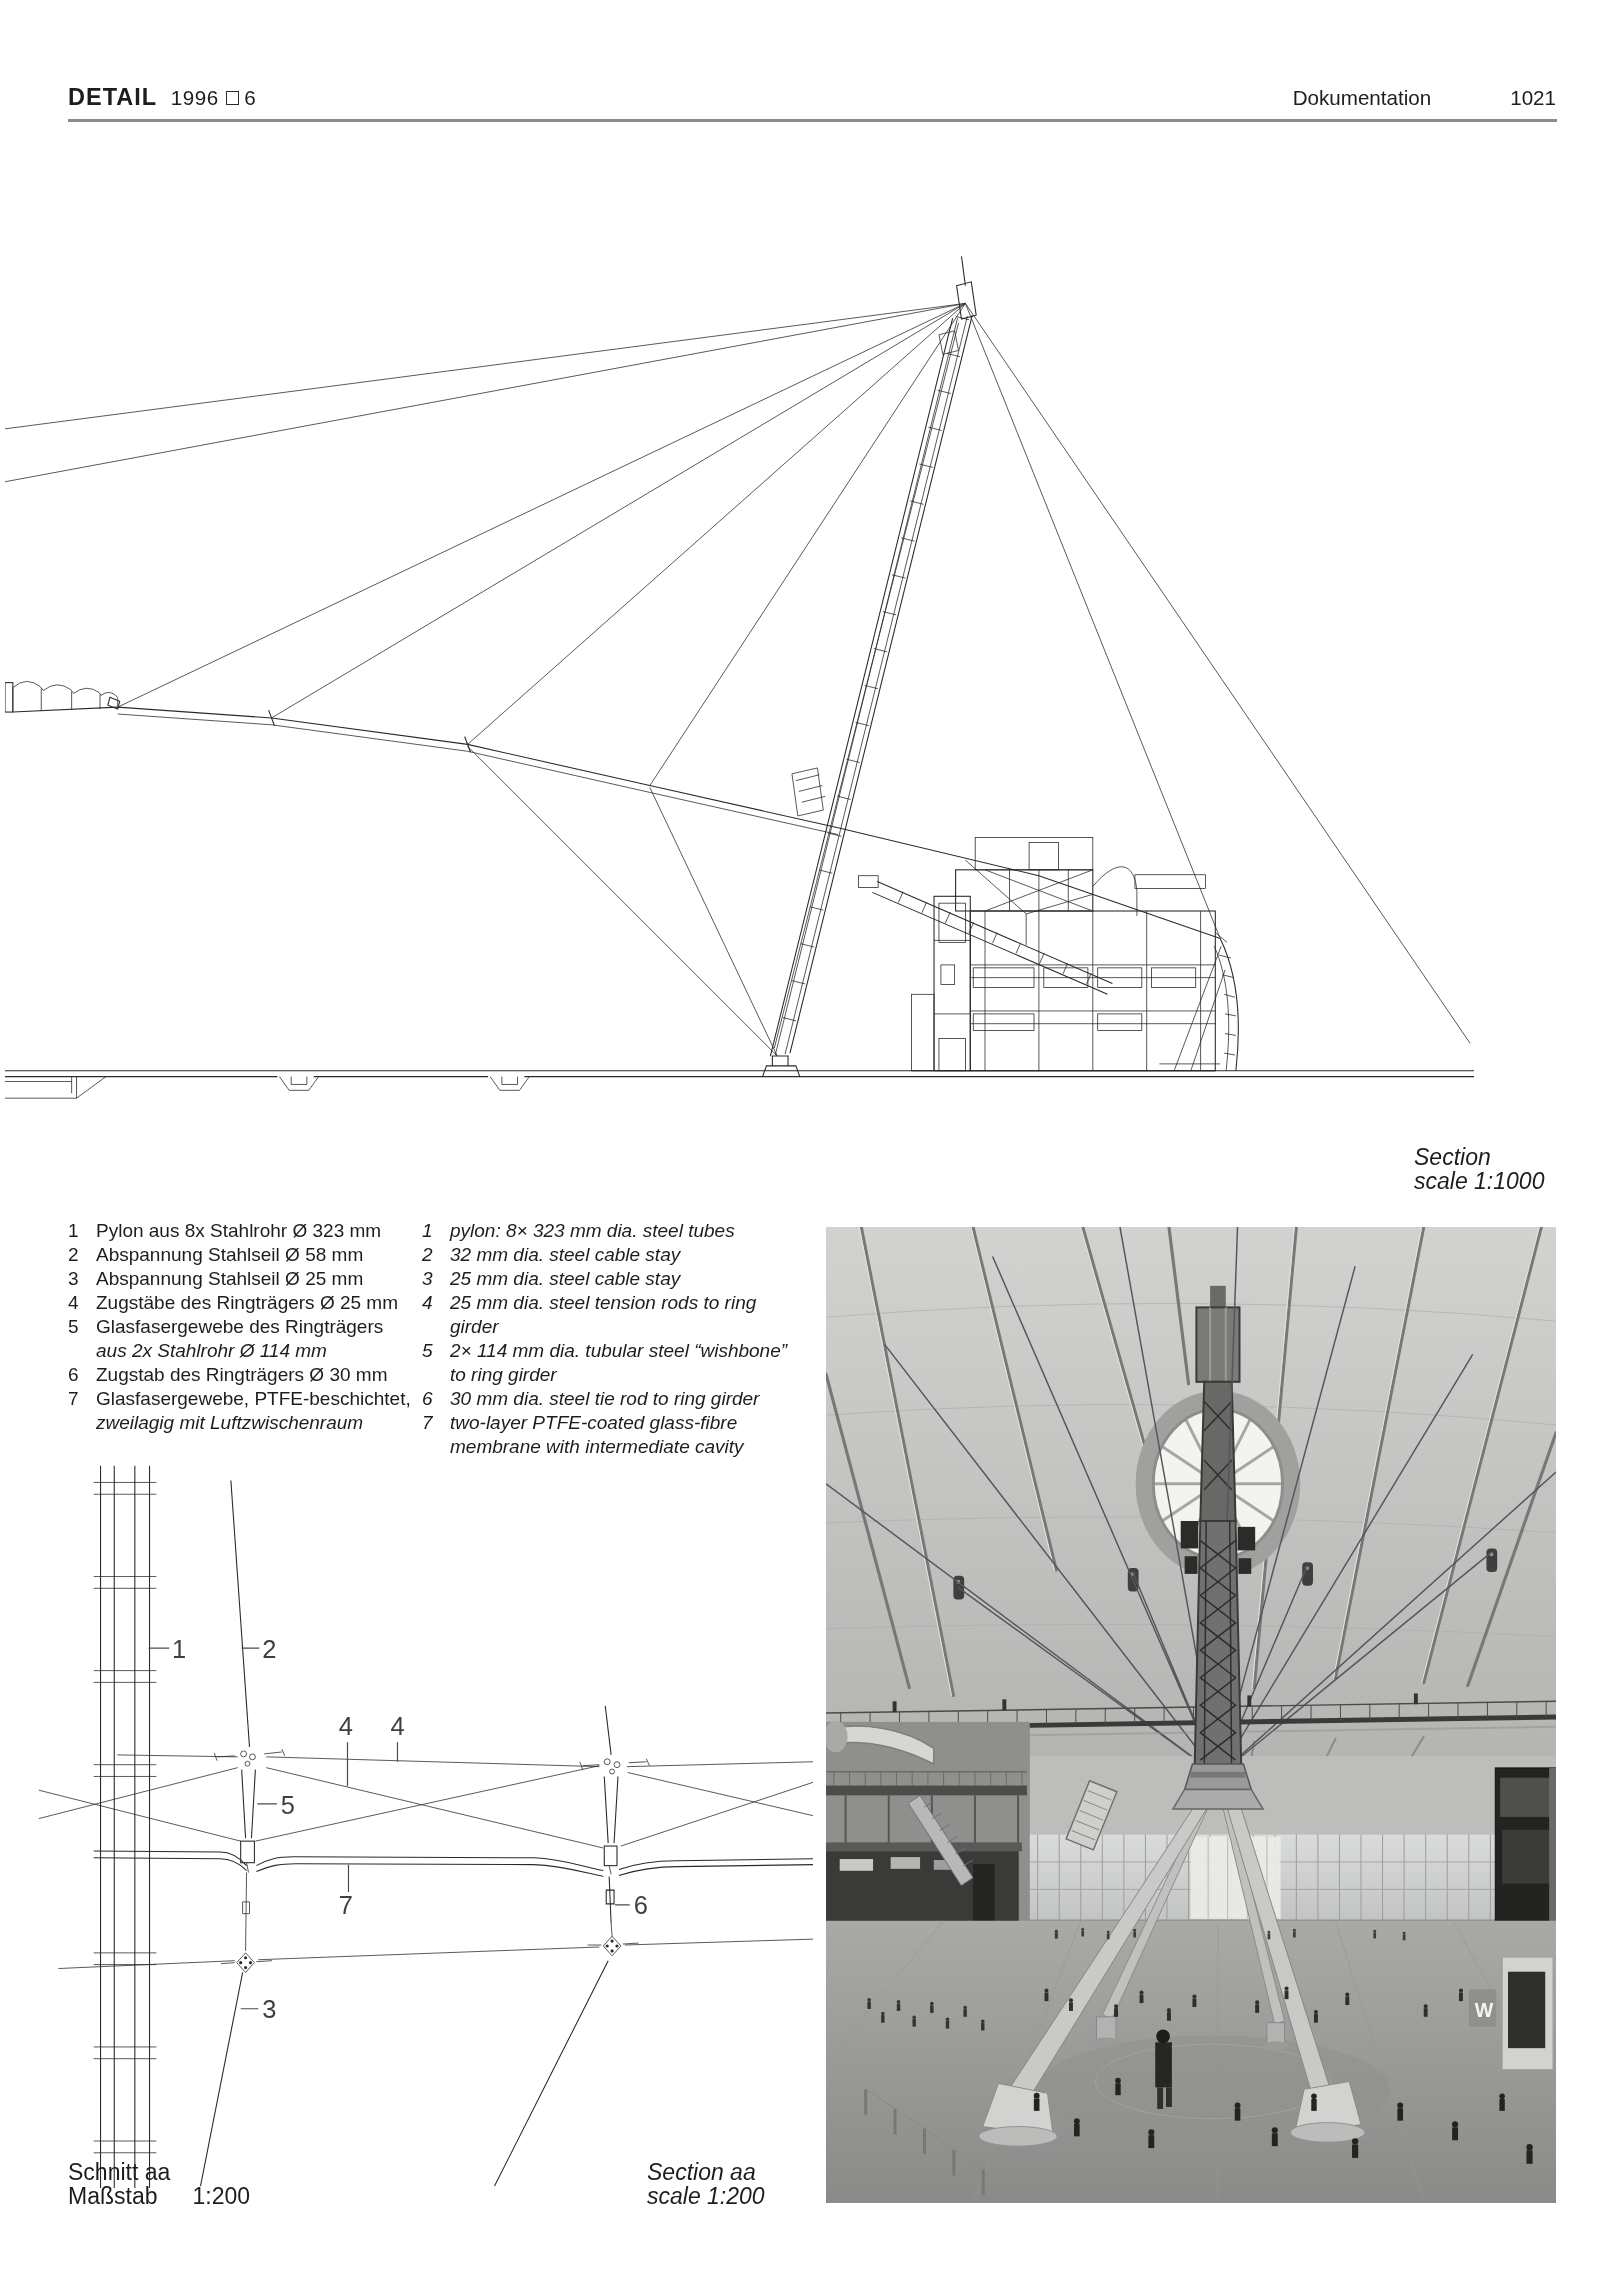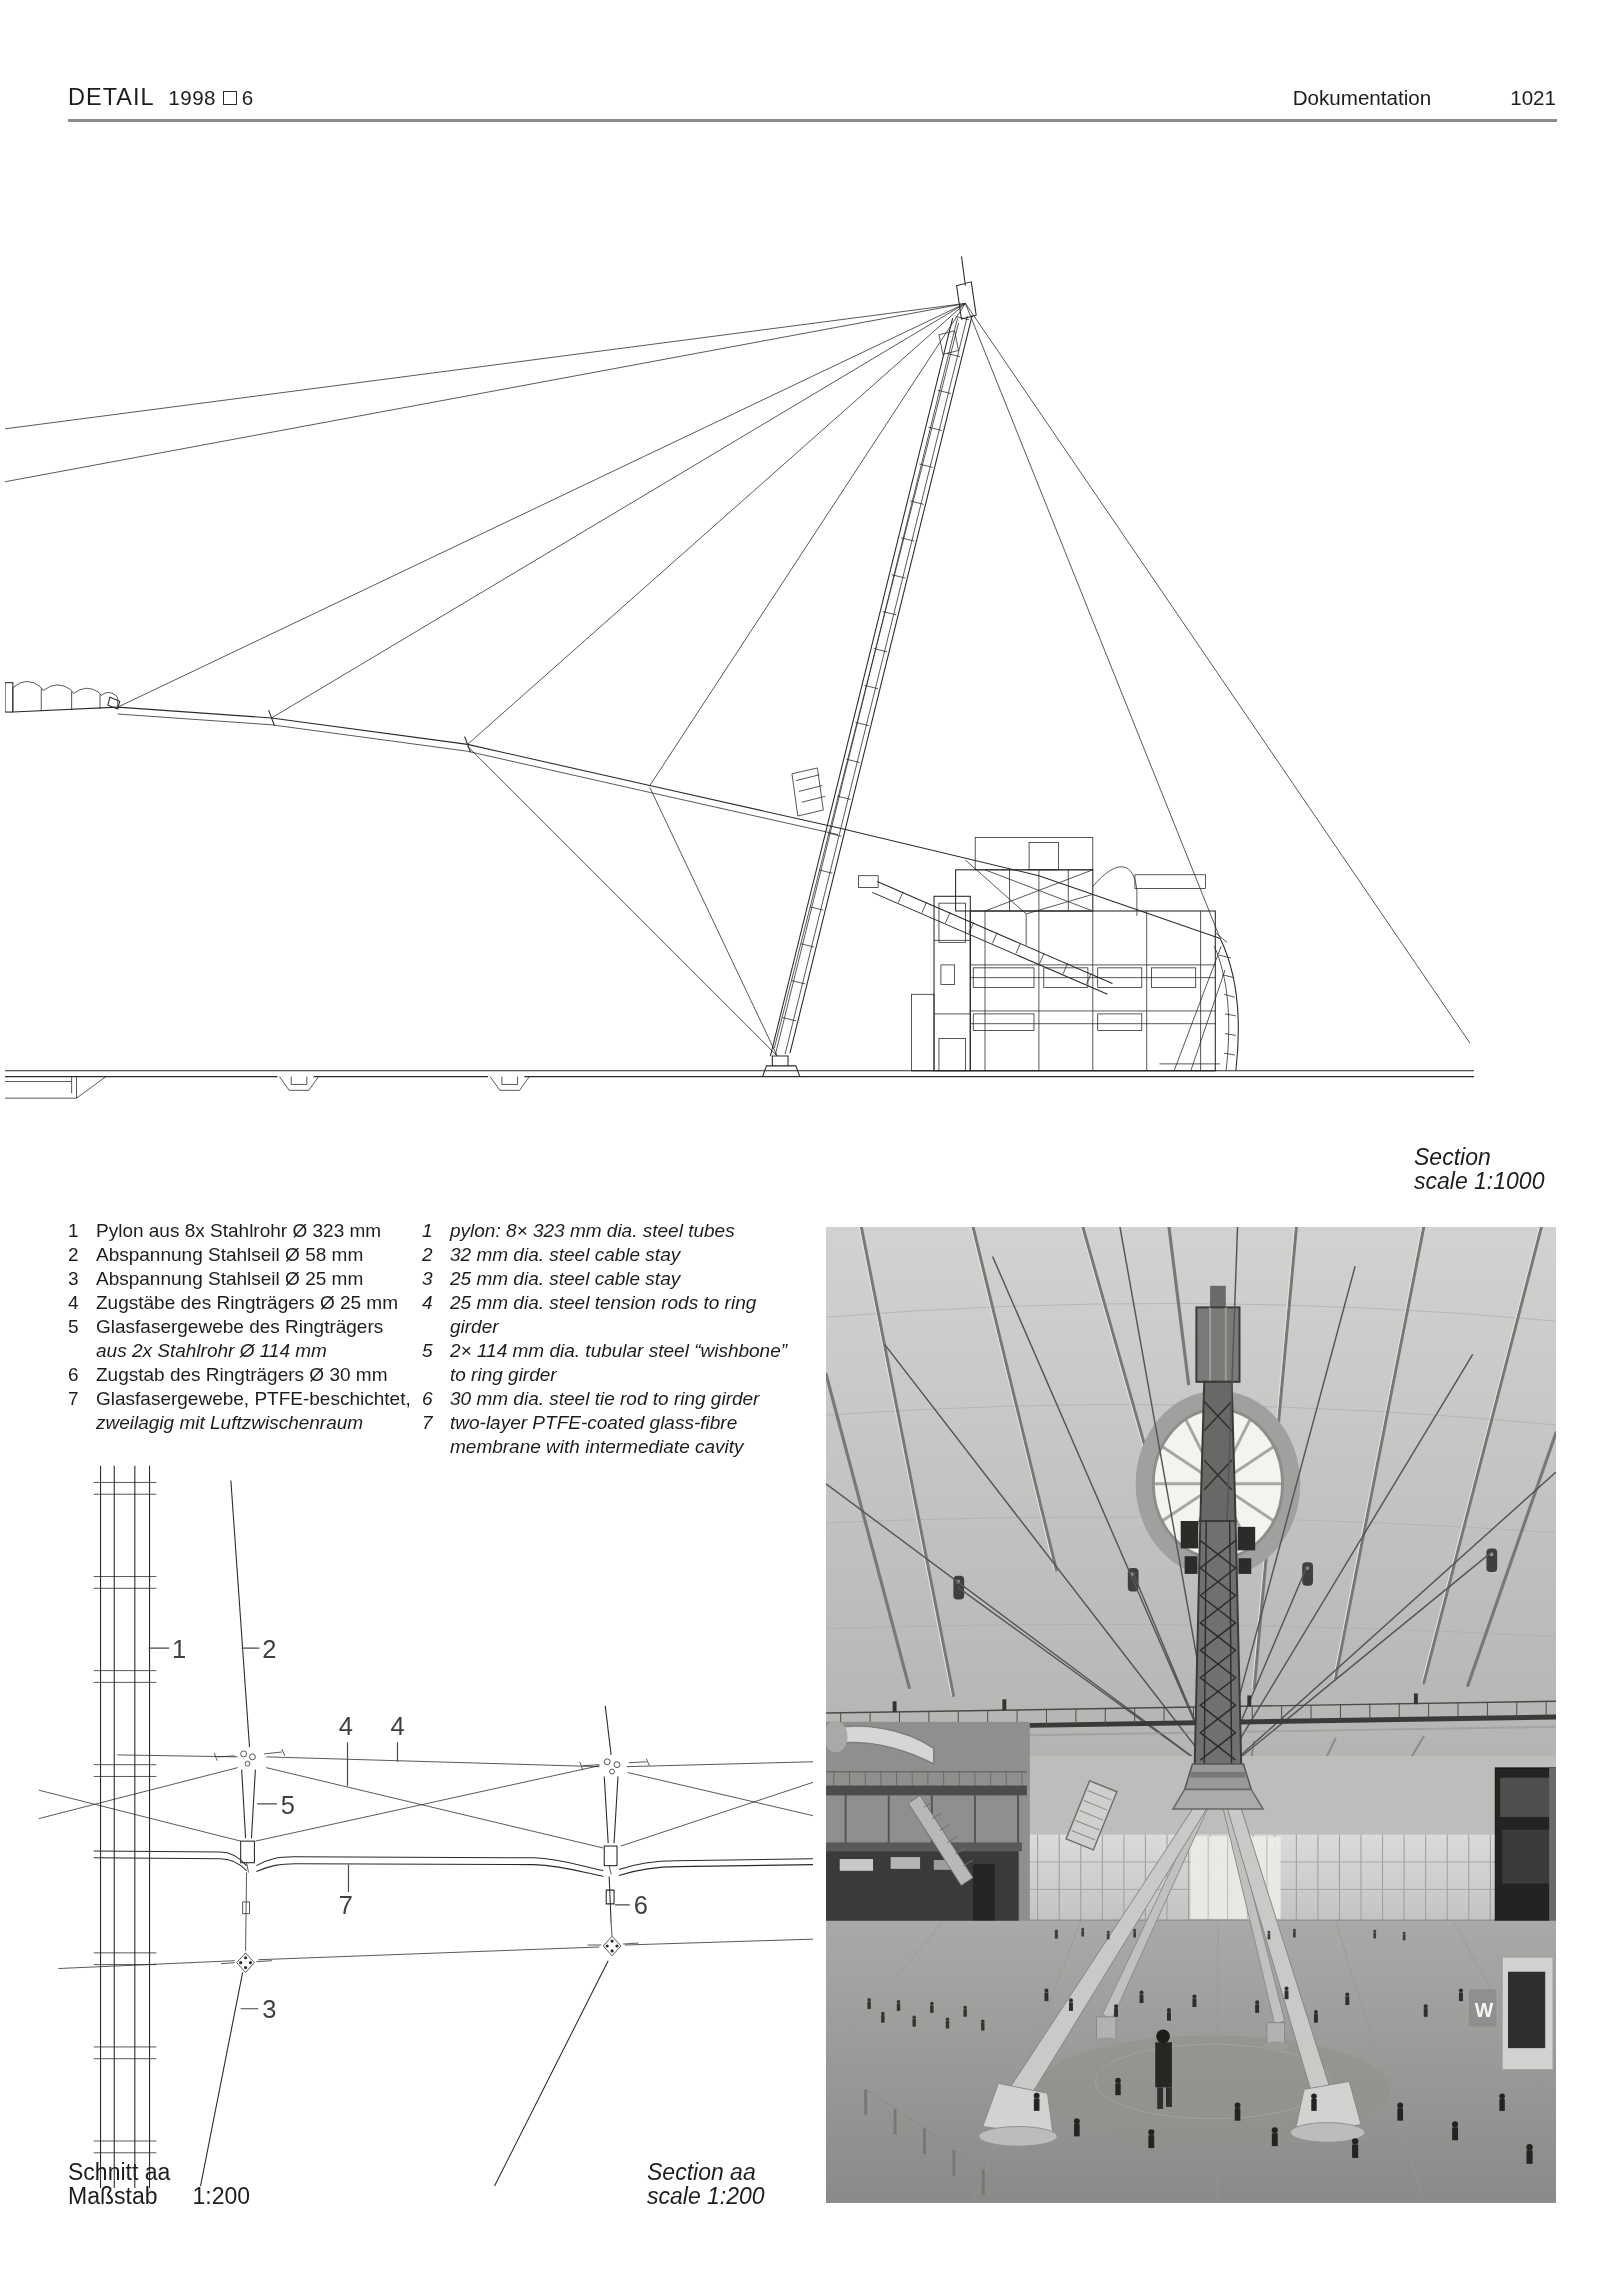--- a/index.html
+++ b/index.html
@@ -1,21 +1,21 @@
 <!DOCTYPE html>
 <html><head>
 <meta charset="utf-8">
 <style>
   html,body{margin:0;padding:0;background:#e8e8e8;}
   .page{position:relative;width:1620px;height:2292px;background:#ffffff;overflow:hidden;
         font-family:"Liberation Sans",sans-serif;color:#1d1d1b;}
   .abs{position:absolute;}
   
   .hdr-left{left:68px;top:84px;display:flex;align-items:baseline;}
-  .brand{font-size:23.5px;font-weight:400;letter-spacing:1px;}
+  .brand{font-size:23.5px;font-weight:700;letter-spacing:1px;}
   .issue{font-size:20.6px;margin-left:13.7px;letter-spacing:0.5px;}
   .issue-box{display:inline-block;width:11.8px;height:11.8px;border:1.6px solid #2a2a2a;margin:0 4.9px 0 6.9px;}
   .hdr-right{top:86px;right:64px;display:flex;align-items:baseline;font-size:20.6px;gap:16px;}
   .hdr-sep{display:inline-block;width:47px;}
   .rule{left:68px;top:119px;width:1489px;height:2.9px;background:#8b8b8b;}
   
   .cap{font-size:23px;line-height:24px;}
   .it{font-style:italic;}
   .sec-cap{left:1414px;top:1145px;}
   .det-cap-de{left:68px;top:2160px;}
@@ -37,21 +37,21 @@
   .thin{stroke:#2a2a2a;stroke-width:0.8;fill:none;}
   .lead{stroke:#4a4a4a;stroke-width:1.2;fill:none;}
 </style>
 </head>
 <body>
 
 <div class="page">
 
   <div class="abs hdr-left">
     <span class="brand">DETAIL</span>
-    <span class="issue">1998</span>
+    <span class="issue">1996</span>
     <span class="issue-box"></span>
     <span class="issue" style="margin-left:0;">6</span>
   </div>
   <div class="abs hdr-right">
     <span>Dokumentation</span>
     <span class="hdr-sep"></span>
     <span>1021</span>
   </div>
   <div class="abs rule"></div>
 

